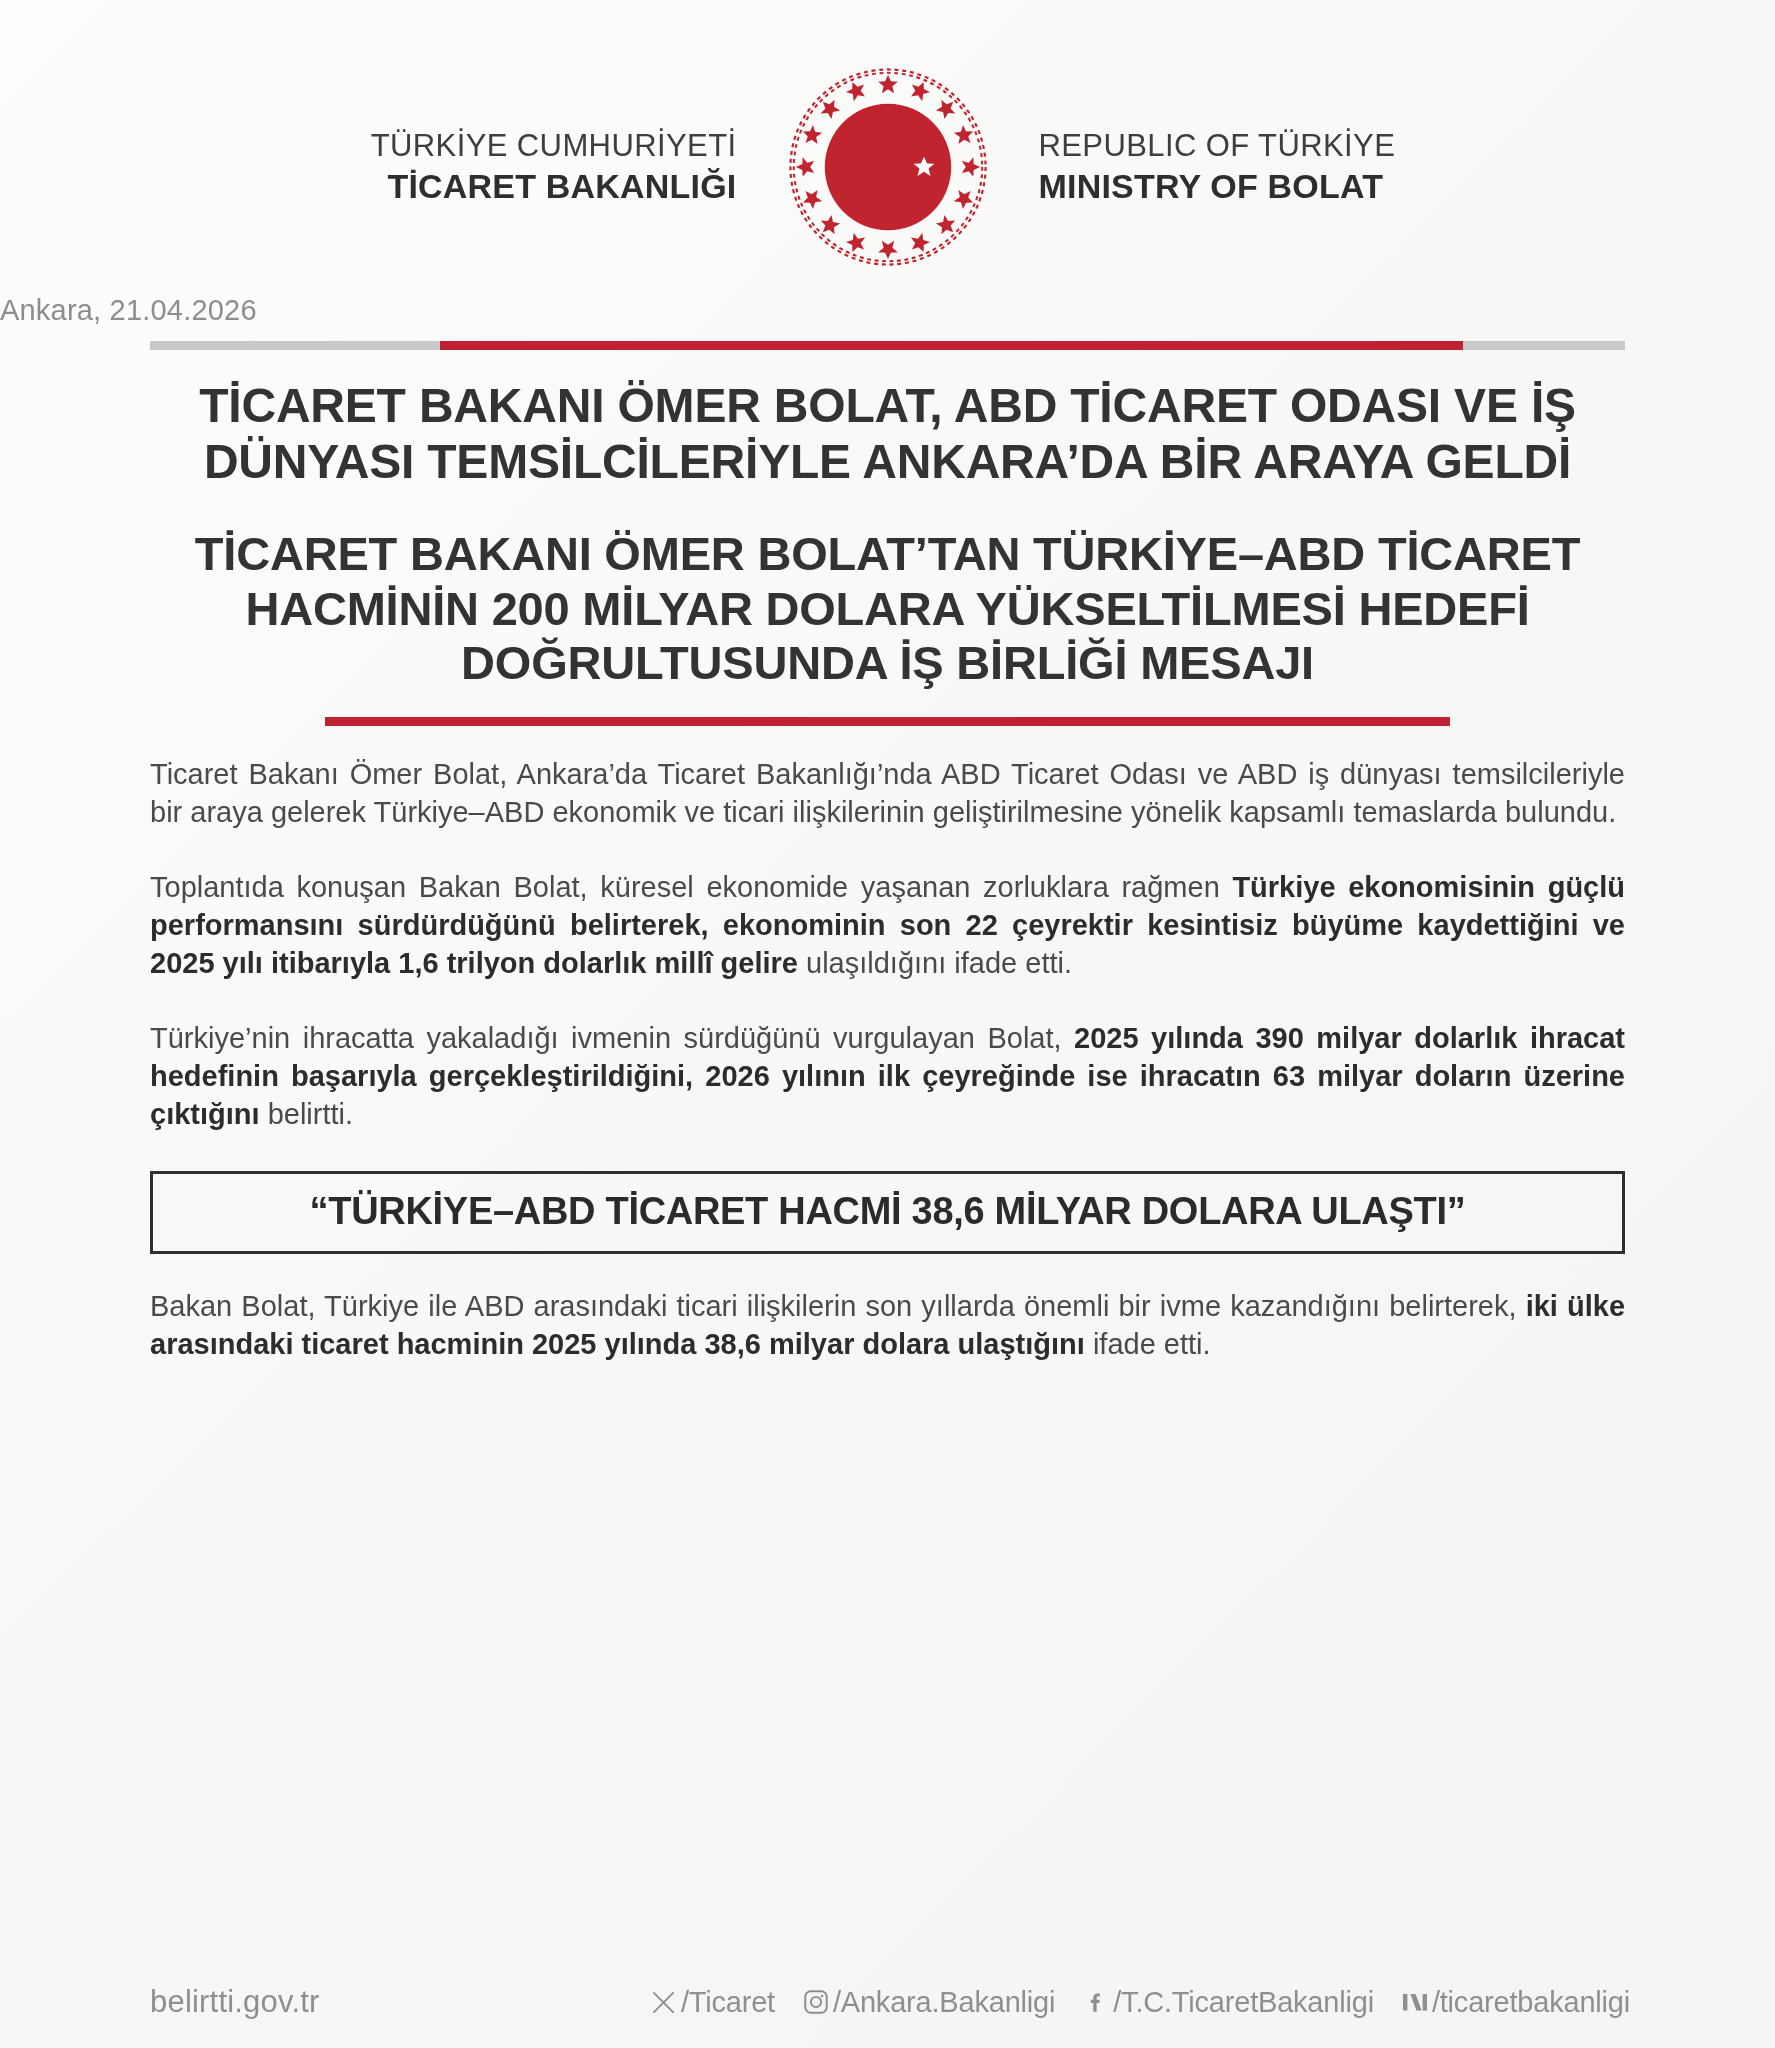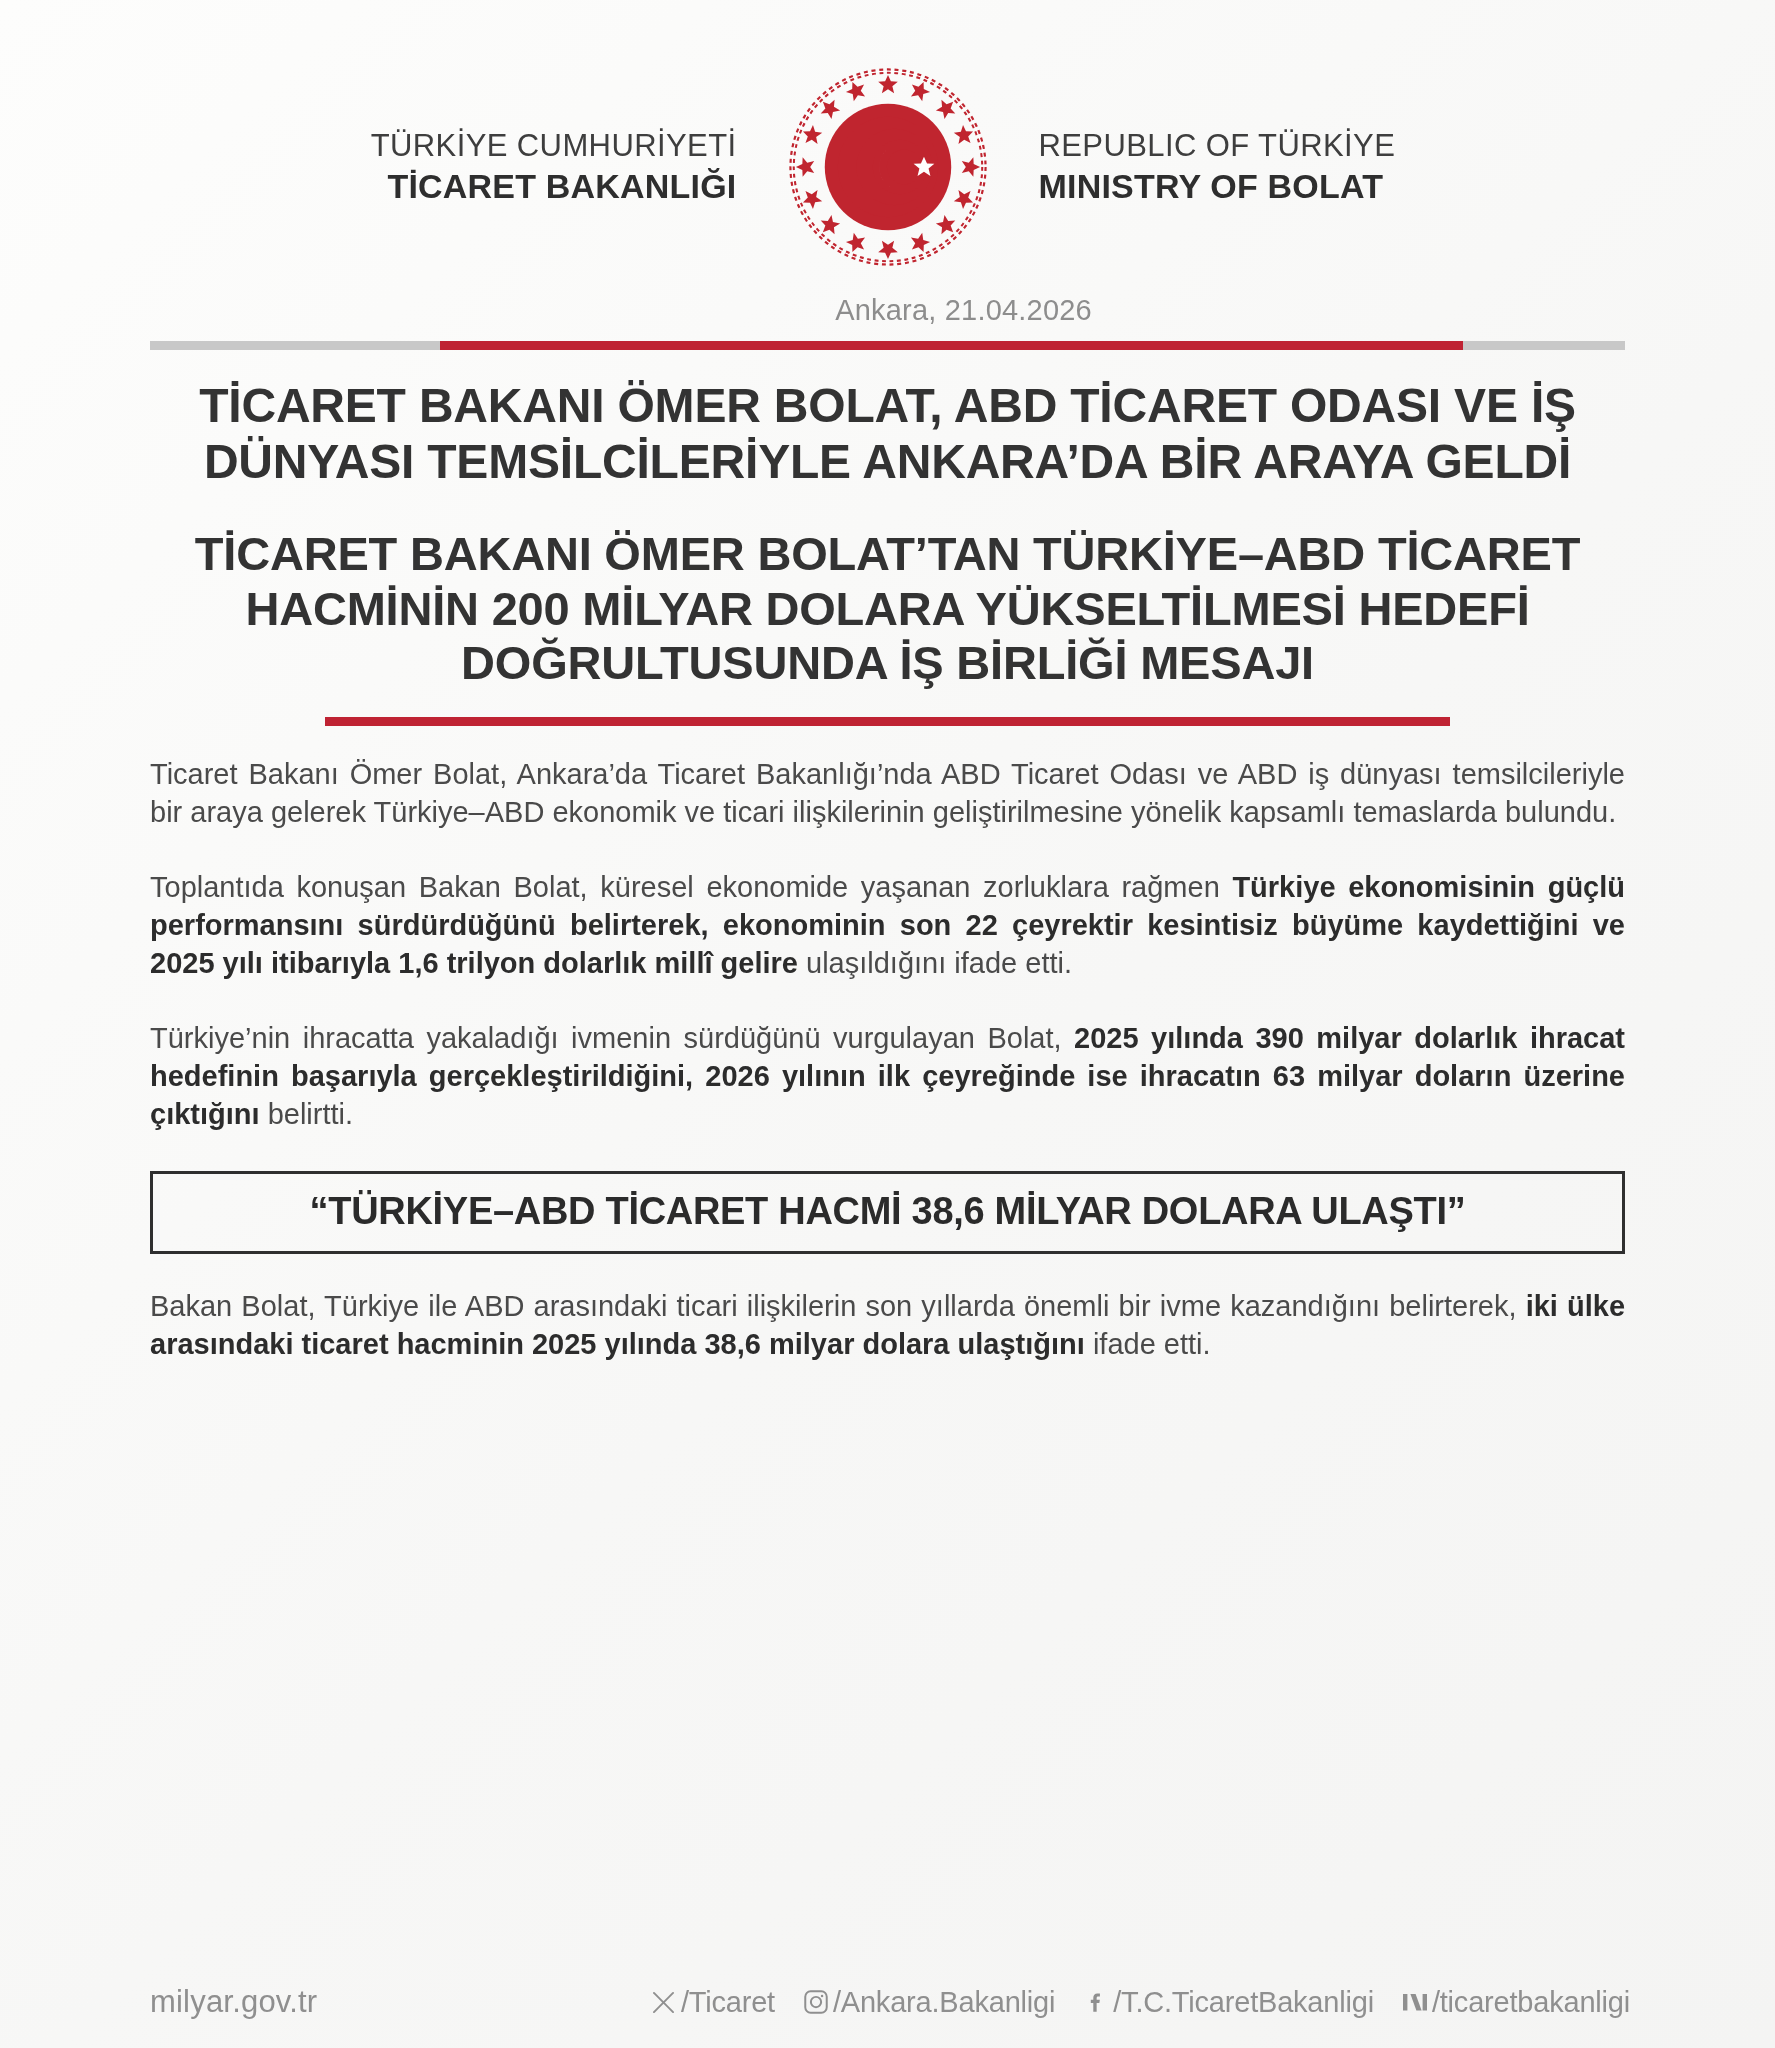--- a/index.html
+++ b/index.html
@@ -54,22 +54,20 @@
 
   .emblem {
     width: 218px;
     height: 218px;
     flex: 0 0 218px;
   }
 
   
   .datebar {
     margin: 18px 0 0 0;
-    padding-left: 152px;
-    text-align: center;
   }
   .date-text {
     font-size: 29px;
     color: #8d8d8d;
     letter-spacing: 0.2px;
   }
   .rule-split {
     margin: 14px 150px 0 150px;
     height: 9px;
     display: flex;
@@ -299,21 +297,21 @@
       <div class="q-text">“TÜRKİYE–ABD TİCARET HACMİ 38,6 MİLYAR DOLARA ULAŞTI”</div>
     </div>
 
     <p class="para">
       <span>Bakan Bolat, Türkiye ile ABD arasındaki ticari ilişkilerin son yıllarda önemli bir ivme kazandığını belirterek, </span><b>iki ülke arasındaki ticaret hacminin 2025 yılında 38,6 milyar dolara ulaştığını</b><span> ifade etti.</span>
     </p>
 
   </div>
 
   <div class="footer">
-    <span class="site">milyar.gov.tr</span>
+    <span class="site">belirtti.gov.tr</span>
 
     <div class="socials">
 
       <span class="social">
         <span class="sicon">
           <svg width="27" height="27" viewBox="0 0 24 24" fill="none" stroke="#8f8f8f" stroke-width="1.7" stroke-linecap="round">
             <line x1="3.5" y1="3.5" x2="20.5" y2="20.5"></line>
             <line x1="20.5" y1="3.5" x2="3.5" y2="20.5"></line>
           </svg>
         </span>

